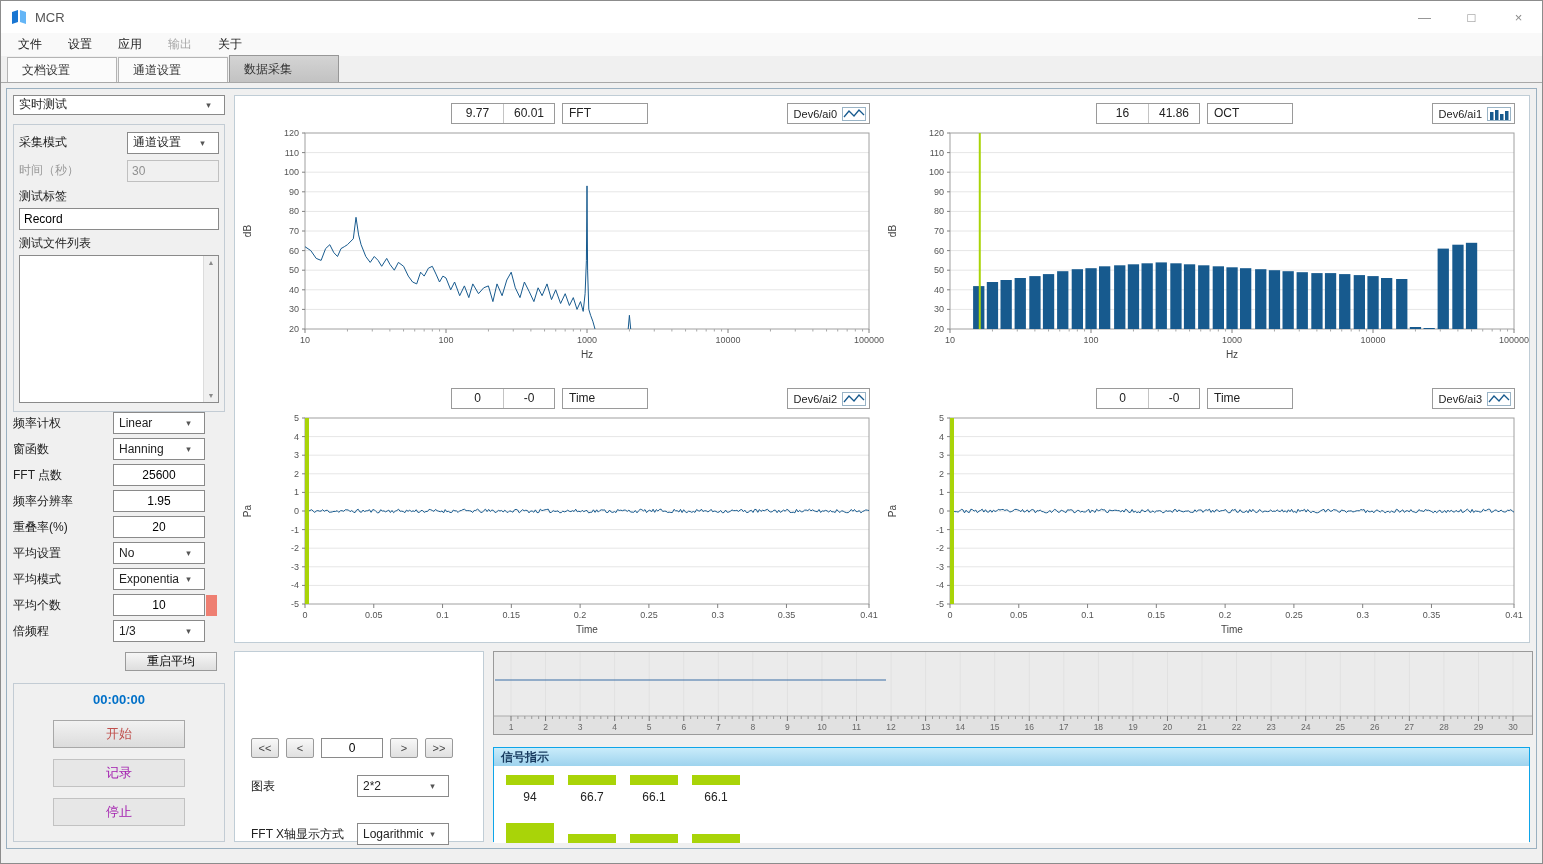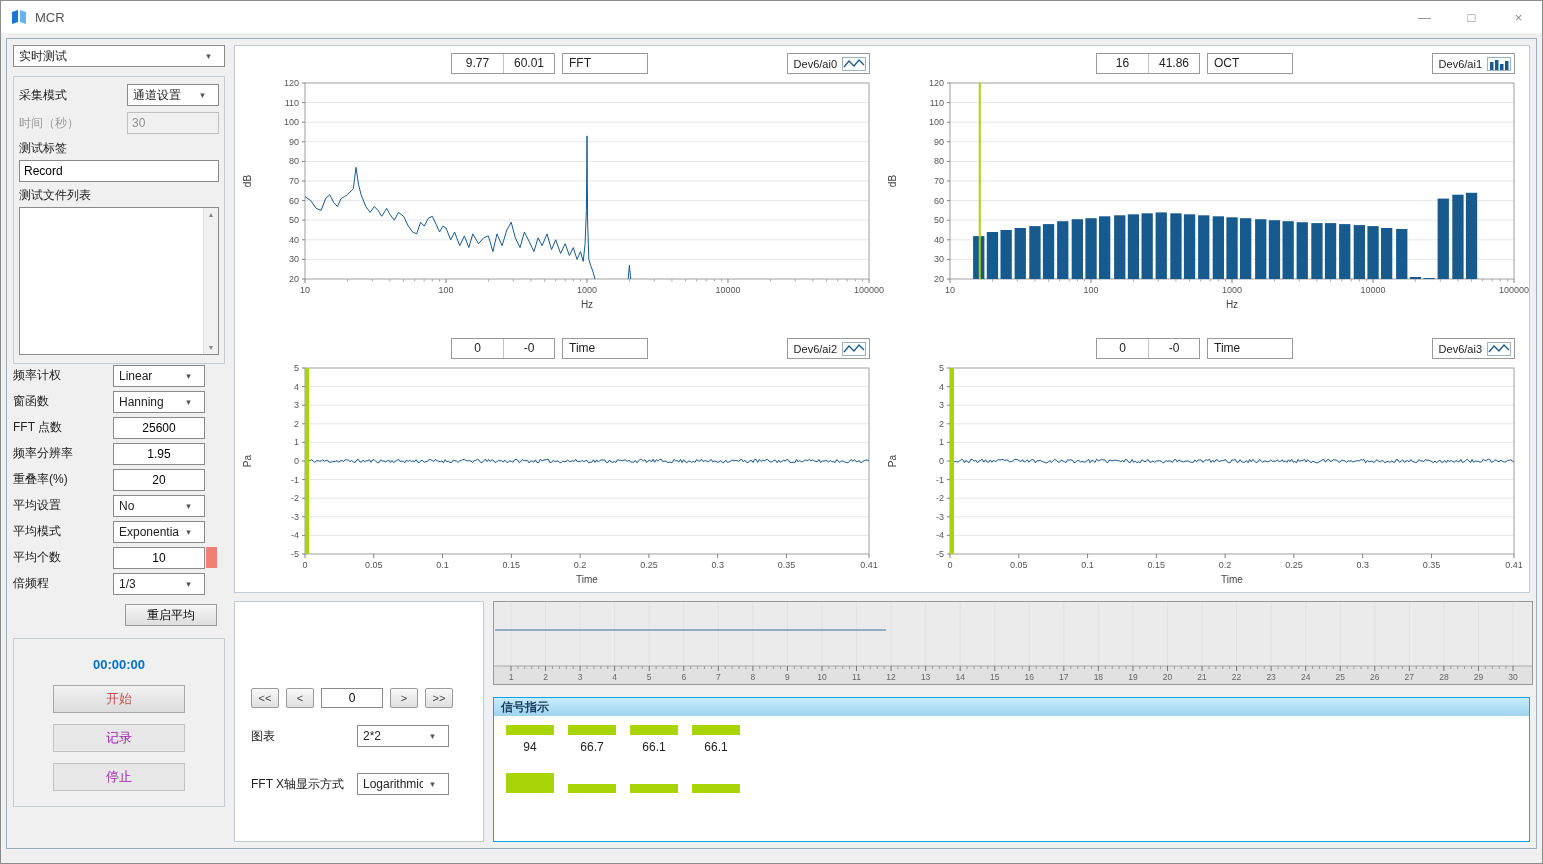--- a/index.html
+++ b/index.html
@@ -37,21 +37,21 @@
 .listbox{height:148px;border:1px solid #8a8a8a;background:#fff;position:relative;margin-top:2px}
 .vscroll{position:absolute;top:0;right:0;bottom:0;width:15px;background:#f0f0f0;border-left:1px solid #dcdcdc;display:flex;flex-direction:column;justify-content:space-between;align-items:center}
 .sb-btn{font-size:7px;color:#8a8a8a;padding:3px 0;width:100%;text-align:center}
 .params{}
 .param-row{display:flex;align-items:center;margin-bottom:3px;position:relative;height:23px}
 .param-row label{width:100px;flex:none}
 .param-row .select-box,.param-row .txt{width:92px;flex:none}
 .param-row .txt{text-align:center}
 .alert-block{width:11px;height:21px;background:#ee7f72;flex:none;margin-left:1px}
 .restart-btn{width:92px;height:22px;margin:6px 8px 0 auto;background:linear-gradient(#f6f6f6,#dedede);border:1px solid #9a9a9a;font:inherit;display:block}
-.bottom-group{border:1px solid #c3ccd4;margin-top:12px;padding:14px 0 10px 0}
+.bottom-group{border:1px solid #c3ccd4;margin-top:12px;padding:4px 0 10px 0}
 .timer-box{text-align:center;color:#0070c8;font-weight:bold;font-size:13px;padding:4px 0 2px 0}
 .action-btn{display:block;width:132px;height:28px;margin:11px auto 5px auto;background:linear-gradient(#f2f2f2,#dcdcdc);border:1px solid #a8a8a8;font:inherit;font-size:13px;color:#444}
 .action-btn.start{color:#c0504d}
 .action-btn.disabled{color:#a21caf;background:#e7e7e7;border-color:#c2c2c2}
 
 .content{flex:1;display:flex;flex-direction:column;gap:8px;min-width:0}
 .charts-wrap{background:#fff;border:1px solid #c0cdd6;padding:2px;flex:none}
 .charts-grid{display:grid;grid-template-columns:1fr 1fr;row-gap:18px}
 .chart-cell{display:flex;flex-direction:column}
 .chart-head{display:flex;align-items:center;height:23px;margin:4px 12px 2px 214px;gap:7px}
@@ -97,21 +97,33 @@
         </svg>
     </span>
     <span class="app-title">MCR</span>
     <div class="win-controls">
       <span class="win-btn">—</span>
       <span class="win-btn">□</span>
       <span class="win-btn">×</span>
     </div>
   </div>
 
-
+  <div class="menubar" id="menubar">
+      <span class="menu-item">文件</span>
+      <span class="menu-item">设置</span>
+      <span class="menu-item">应用</span>
+      <span class="menu-item disabled">输出</span>
+      <span class="menu-item">关于</span>
+    </div>
+
+  <div class="tabbar" id="tabbar">
+      <div class="tab">文档设置</div>
+      <div class="tab">通道设置</div>
+      <div class="tab active">数据采集</div>
+    </div>
 
   <div class="main">
 
     <aside class="sidebar">
       <div class="select-box">
         <span class="sel-val">实时测试</span>
         <span class="dd-arrow">▾</span>
       </div>
 
       <div class="group1">

